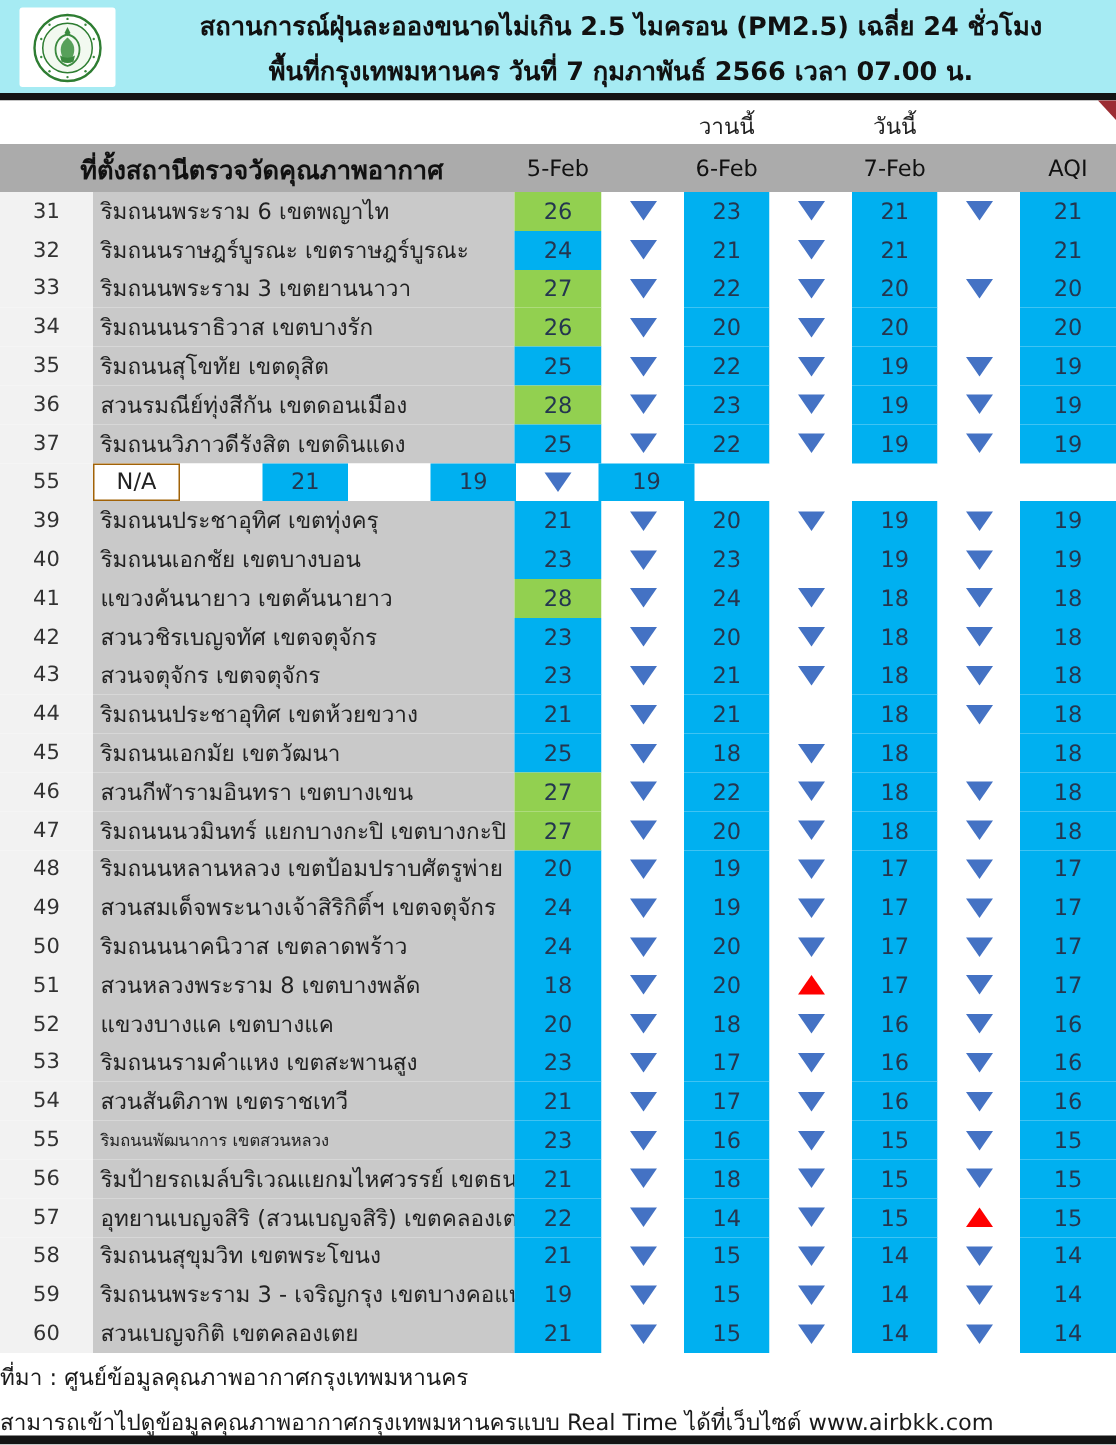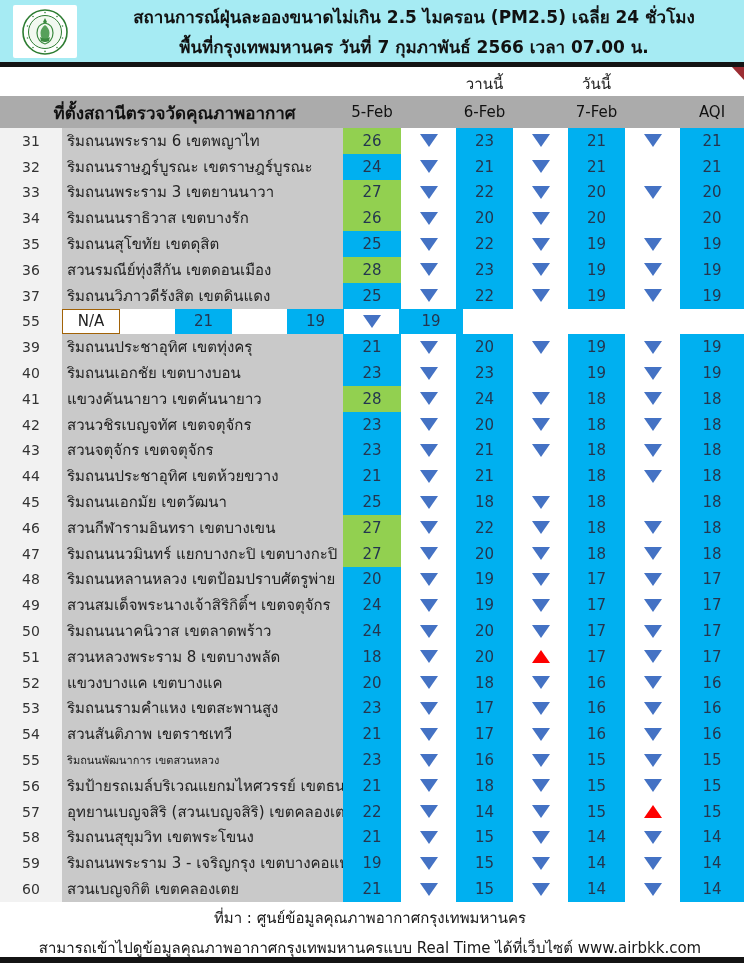--- a/index.html
+++ b/index.html
@@ -50,21 +50,21 @@
   .c-blue{background:var(--cell-blue,#00b0f0);}
   .c-na{background:#fff;border:1px solid #a16207;color:#222;}
   .tri{width:0;height:0;}
   .tri.down{border-left:9px solid transparent;border-right:9px solid transparent;
             border-top:13px solid var(--arrow-down,#4472c4);}
   .tri.up{border-left:9px solid transparent;border-right:9px solid transparent;
           border-bottom:13px solid var(--arrow-up,#fe0000);}
 
   
   .footer{position:absolute;left:0;top:902px;width:744px;height:55px;background:#fff;}
-  .footer-line{font-size:15px;color:#1a1a1a;text-align:center;padding-right:4px;white-space:nowrap;}
+  .footer-line{font-size:15px;color:#1a1a1a;text-align:left;padding-right:4px;white-space:nowrap;}
   .footer-line.src{padding-top:4px;}
   .footer-line.note{padding-top:6px;}
   .bottom-bar{position:absolute;left:0;top:957px;width:744px;height:6px;background:#141414;}
 </style>
 </head>
 <body>
 
 <div class="page">
 
   <div class="top-band">

